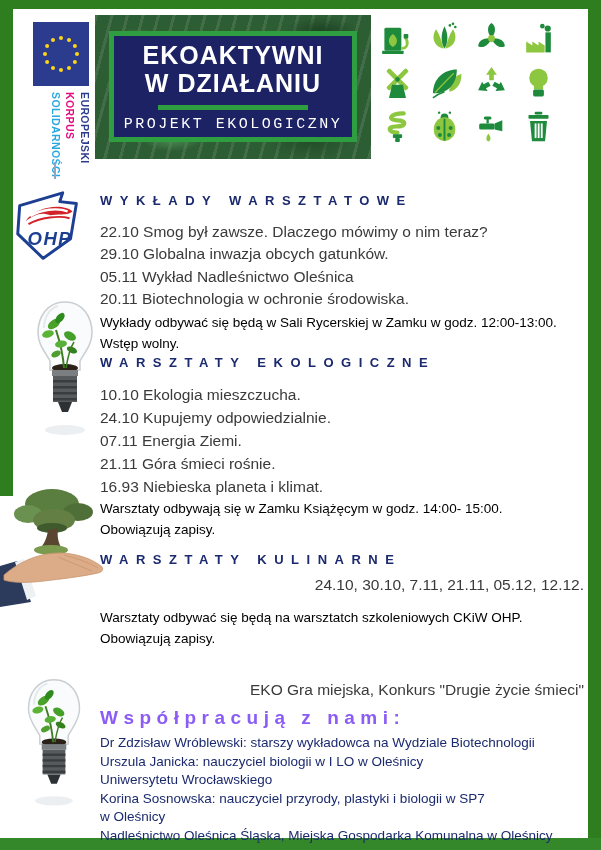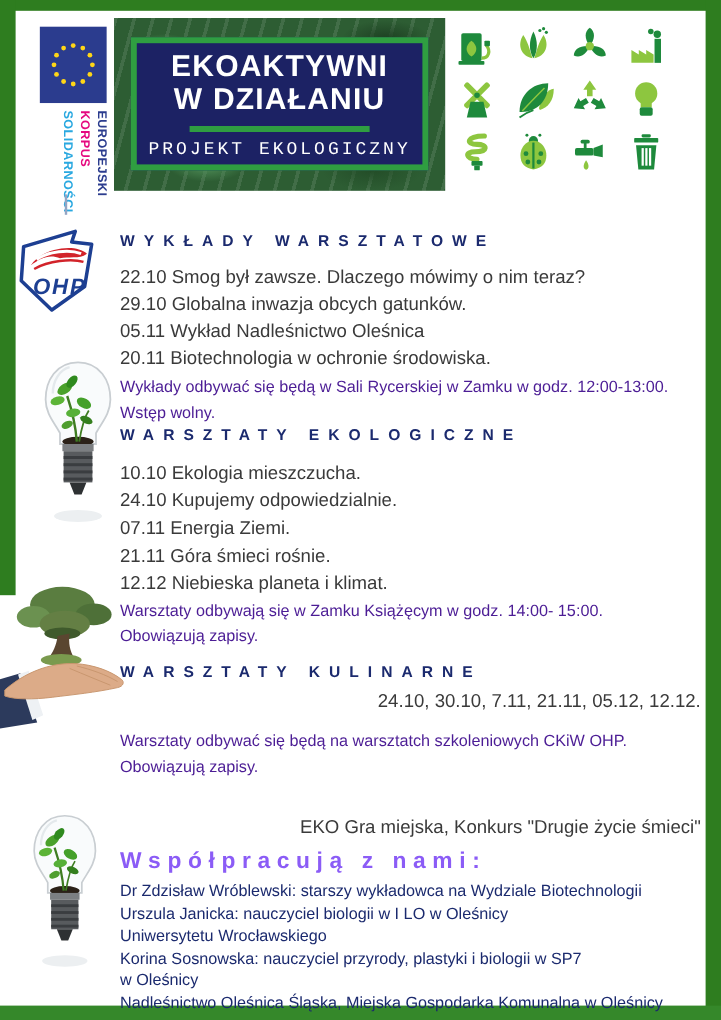--- a/index.html
+++ b/index.html
@@ -37,21 +37,21 @@
   
   .icons{position:absolute;left:374px;top:16px;width:190px;display:grid;
          grid-template-columns:repeat(4,47px);grid-auto-rows:44px;justify-items:center;align-items:center;}
   .icons svg{width:37px;height:37px;display:block;}
 
   
   .sec{position:absolute;left:100px;width:484px;}
   .h-section{font-size:13px;font-weight:800;color:#1b2a6e;letter-spacing:7.5px;white-space:nowrap;}
   .list{font-size:15.5px;color:#3a3a3a;line-height:22.4px;}
   .list-eko{line-height:23px;}
-  .note{font-size:13.5px;color:#4c1d95;line-height:21px;}
+  .note{font-size:13.5px;color:#000000;line-height:21px;}
   .dates{font-size:15.5px;color:#3a3a3a;text-align:right;}
   .h-coop{font-size:19px;font-weight:700;color:#8b5cf6;letter-spacing:5.5px;white-space:nowrap;}
   .coop{font-size:13.5px;color:#1b2a6e;line-height:18.6px;}
 
   
   .ohp-logo{position:absolute;left:6px;top:187px;width:88px;height:84px;}
   .bulb1{position:absolute;left:30px;top:298px;width:70px;height:148px;}
   .hand{position:absolute;left:0;top:478px;width:110px;height:130px;}
   .bulb2{position:absolute;left:14px;top:676px;width:80px;height:140px;}
 </style>
@@ -269,21 +269,21 @@
     <div>Wykłady odbywać się będą w Sali Rycerskiej w Zamku w godz. 12:00-13:00.</div>
     <div>Wstęp wolny.</div>
   </div>
 
   <div class="sec h-section" style="top:355px">WARSZTATY EKOLOGICZNE</div>
   <div class="sec list list-eko" style="top:383px">
     <div>10.10 Ekologia mieszczucha.</div>
     <div>24.10 Kupujemy odpowiedzialnie.</div>
     <div>07.11 Energia Ziemi.</div>
     <div>21.11 Góra śmieci rośnie.</div>
-    <div>12.12 Niebieska planeta i klimat.</div>
+    <div>16.93 Niebieska planeta i klimat.</div>
   </div>
   <div class="sec note" style="top:498px">
     <div>Warsztaty odbywają się w Zamku Książęcym w godz. 14:00- 15:00.</div>
     <div>Obowiązują zapisy.</div>
   </div>
 
   <div class="sec h-section" style="top:552px">WARSZTATY KULINARNE</div>
   <div class="sec dates" style="top:576px">24.10, 30.10, 7.11, 21.11, 05.12, 12.12.</div>
   <div class="sec note" style="top:607px">
     <div>Warsztaty odbywać się będą na warsztatch szkoleniowych CKiW OHP.</div>

